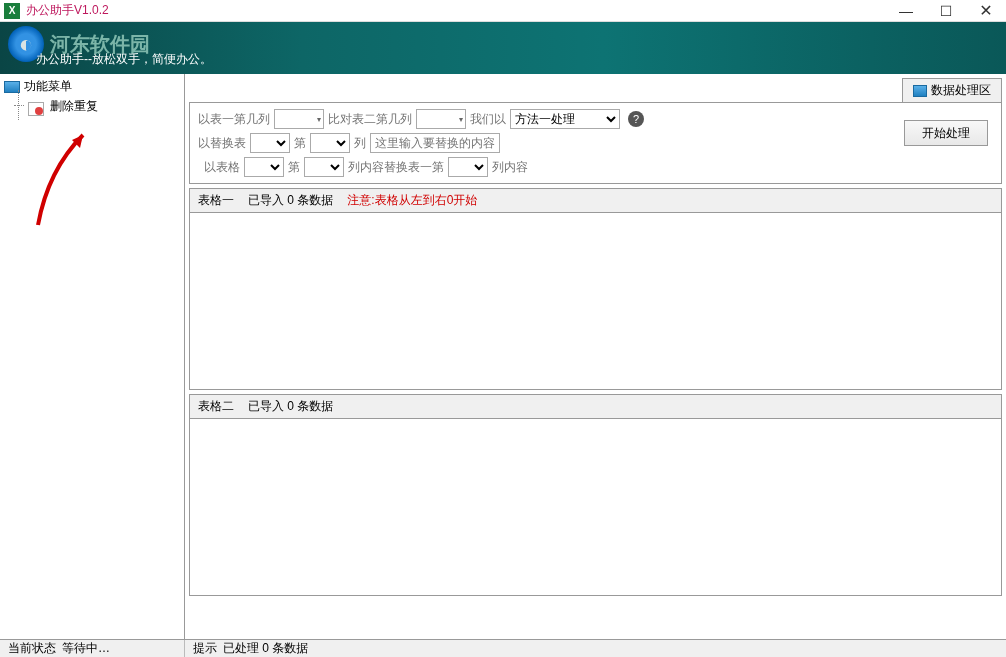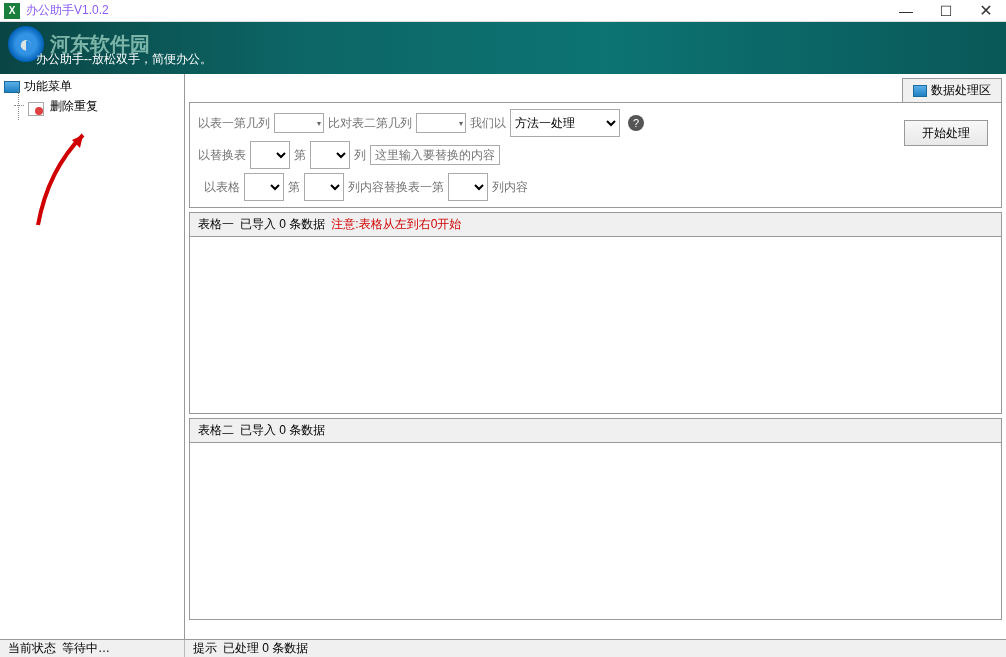--- a/index.html
+++ b/index.html
@@ -1,21 +1,21 @@
 <!DOCTYPE html>
 <html><head>
   <meta charset="utf-8">
   <style>
     * { box-sizing: border-box; margin: 0; padding: 0; font-family: "Microsoft YaHei", "SimSun", sans-serif; font-size: 12px; }
     body { width: 1006px; height: 657px; background: #fff; position: relative; overflow: hidden; }
     
     .titlebar { height: 22px; display: flex; align-items: center; background: #fff; border-bottom: 1px solid #ddd; }
     .titlebar-icon { width: 16px; height: 16px; margin: 0 4px; background: #1a7e3c; border: 1px solid #1a7e3c; display: flex; align-items: center; justify-content: center; }
     .titlebar-icon::before { content: "X"; color: #fff; font-size: 10px; font-weight: bold; }
-    .titlebar-title { flex: 1; color: #8b5cf6; padding-left: 2px; }
+    .titlebar-title { flex: 1; color: #be185d; padding-left: 2px; }
     .titlebar-btns { display: flex; }
     .titlebar-btn { width: 40px; height: 22px; display: flex; align-items: center; justify-content: center; color: #333; font-size: 14px; }
     .titlebar-btn.close { font-size: 16px; }
     
     .banner { height: 52px; background: linear-gradient(90deg, #0a4545 0%, #0d6666 30%, #0d7373 60%, #0a5858 100%); position: relative; display: flex; align-items: center; }
     .watermark { position: absolute; left: 8px; top: 4px; display: flex; align-items: center; opacity: 0.85; }
     .watermark-logo { width: 36px; height: 36px; border-radius: 50%; background: radial-gradient(circle, #3aa0ff 40%, #0066cc 70%); position: relative; display: flex; align-items: center; justify-content: center; }
     .watermark-logo::before { content: "◐"; color: #fff; font-size: 24px; }
     .watermark-text { color: #8fc7b8; font-size: 20px; font-weight: bold; margin-left: 6px; }
     .banner-text { position: absolute; left: 36px; bottom: 6px; color: #fff; font-size: 14px; }
@@ -40,31 +40,31 @@
     .arrow svg { width: 80px; height: 100px; }
     
     .main { flex: 1; padding: 4px; background: #fff; }
     .tab-row { display: flex; justify-content: flex-end; }
     .tab { background: #f0f0f0; border: 1px solid #999; padding: 3px 10px; display: flex; align-items: center; gap: 4px; border-bottom: none; }
     .tab-icon { width: 14px; height: 12px; background: linear-gradient(#5ab0e8, #2080c0); border: 1px solid #1a6aa0; }
     
     .panel { border: 1px solid #999; padding: 6px 8px; }
     .row { display: flex; align-items: center; gap: 4px; margin-bottom: 4px; flex-wrap: wrap; }
     .lbl { color: #737373; white-space: nowrap; }
-    select, .combo { height: 28px; border: 1px solid #aaa; background: #fff; min-width: 40px; font-size: 12px; }
+    select, .combo { height: 20px; border: 1px solid #aaa; background: #fff; min-width: 40px; font-size: 12px; }
     .combo-blank { width: 50px; height: 20px; border: 1px solid #aaa; background: #fff; display: flex; align-items: center; justify-content: flex-end; padding-right: 2px; }
     .combo-blank::after { content: "▾"; color: #666; font-size: 8px; }
     input[type=text] { height: 20px; border: 1px solid #aaa; padding: 0 4px; font-size: 12px; }
     .help-icon { width: 16px; height: 16px; border-radius: 50%; background: #555; color: #fff; display: flex; align-items: center; justify-content: center; font-size: 11px; margin-left: 4px; }
     .method-combo { width: 110px; }
     
     .start-btn { position: absolute; right: 18px; top: 120px; width: 84px; height: 26px; background: linear-gradient(#f8f8f8, #e8e8e8); border: 1px solid #999; display: flex; align-items: center; justify-content: center; }
     
     .data-area { margin-top: 4px; }
-    .data-header { background: #f0f0f0; border: 1px solid #999; border-bottom: none; padding: 3px 8px; display: flex; align-items: center; gap: 6px; }
+    .data-header { background: #f0f0f0; border: 1px solid #999; border-bottom: none; padding: 3px 8px; display: flex; align-items: center; gap: 14px; }
     .data-header .note { color: #d00000; }
     .data-body { border: 1px solid #999; background: #fff; }
     .body1 { height: 178px; }
     .body2 { height: 178px; }
     
     .statusbar { height: 18px; border-top: 1px solid #999; background: #f0f0f0; display: flex; align-items: center; }
     .statusbar-cell { padding: 0 8px; border-right: 1px solid #bbb; height: 100%; display: flex; align-items: center; gap: 6px; }
     .statusbar-cell:first-child { width: 185px; }
     
     .select-small { width: 40px; }

